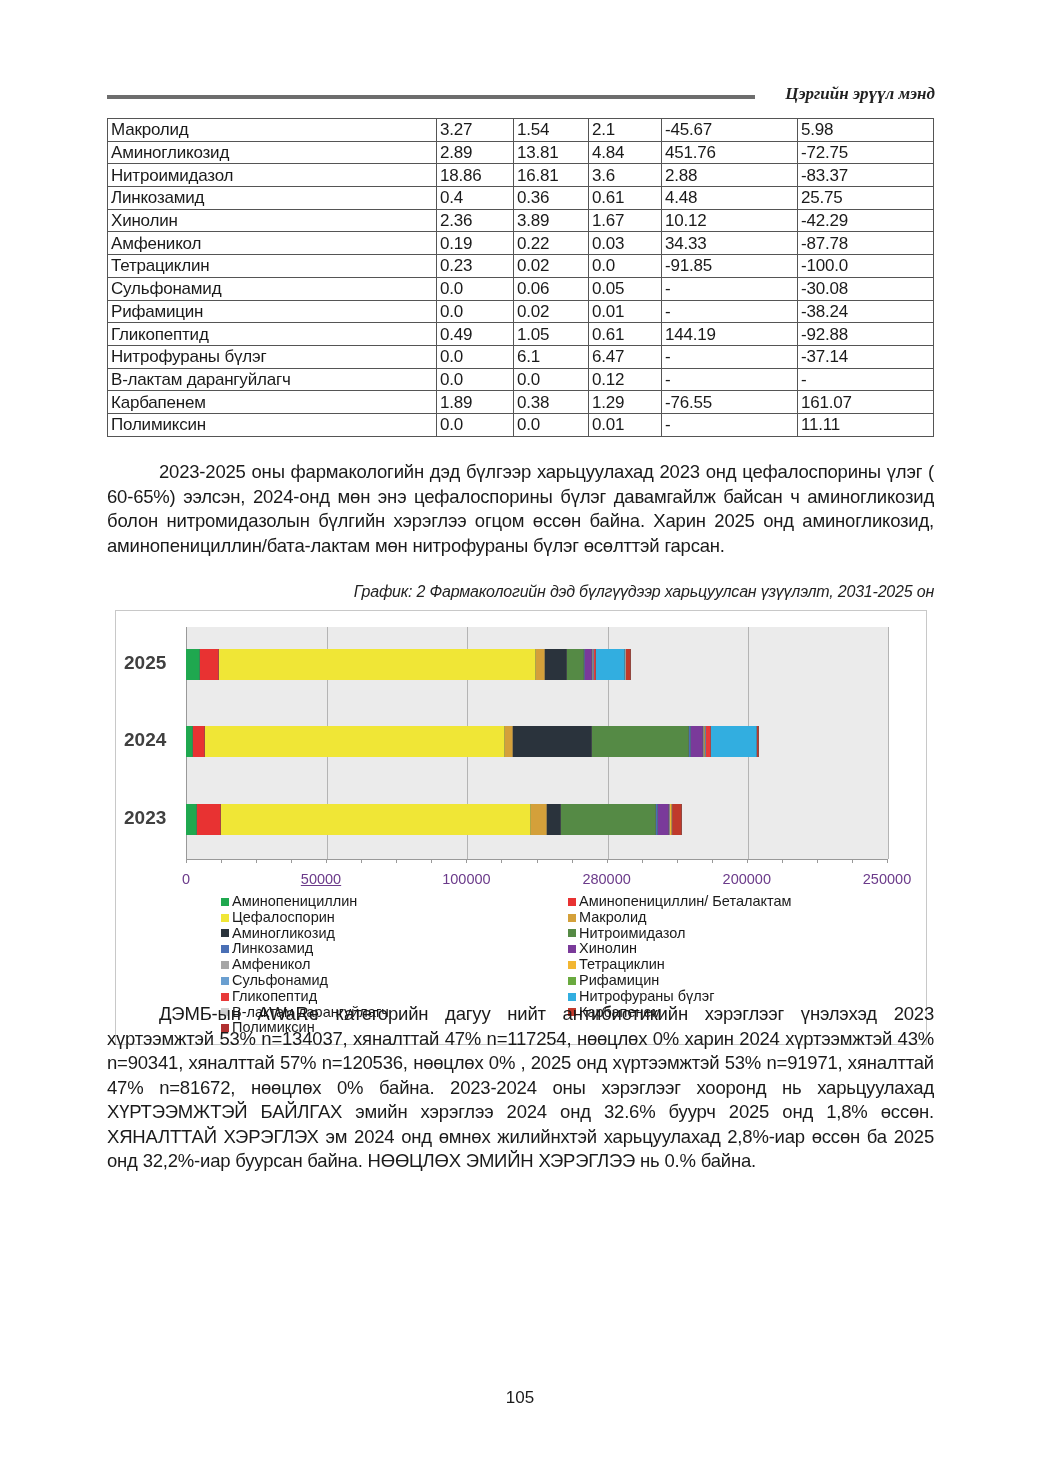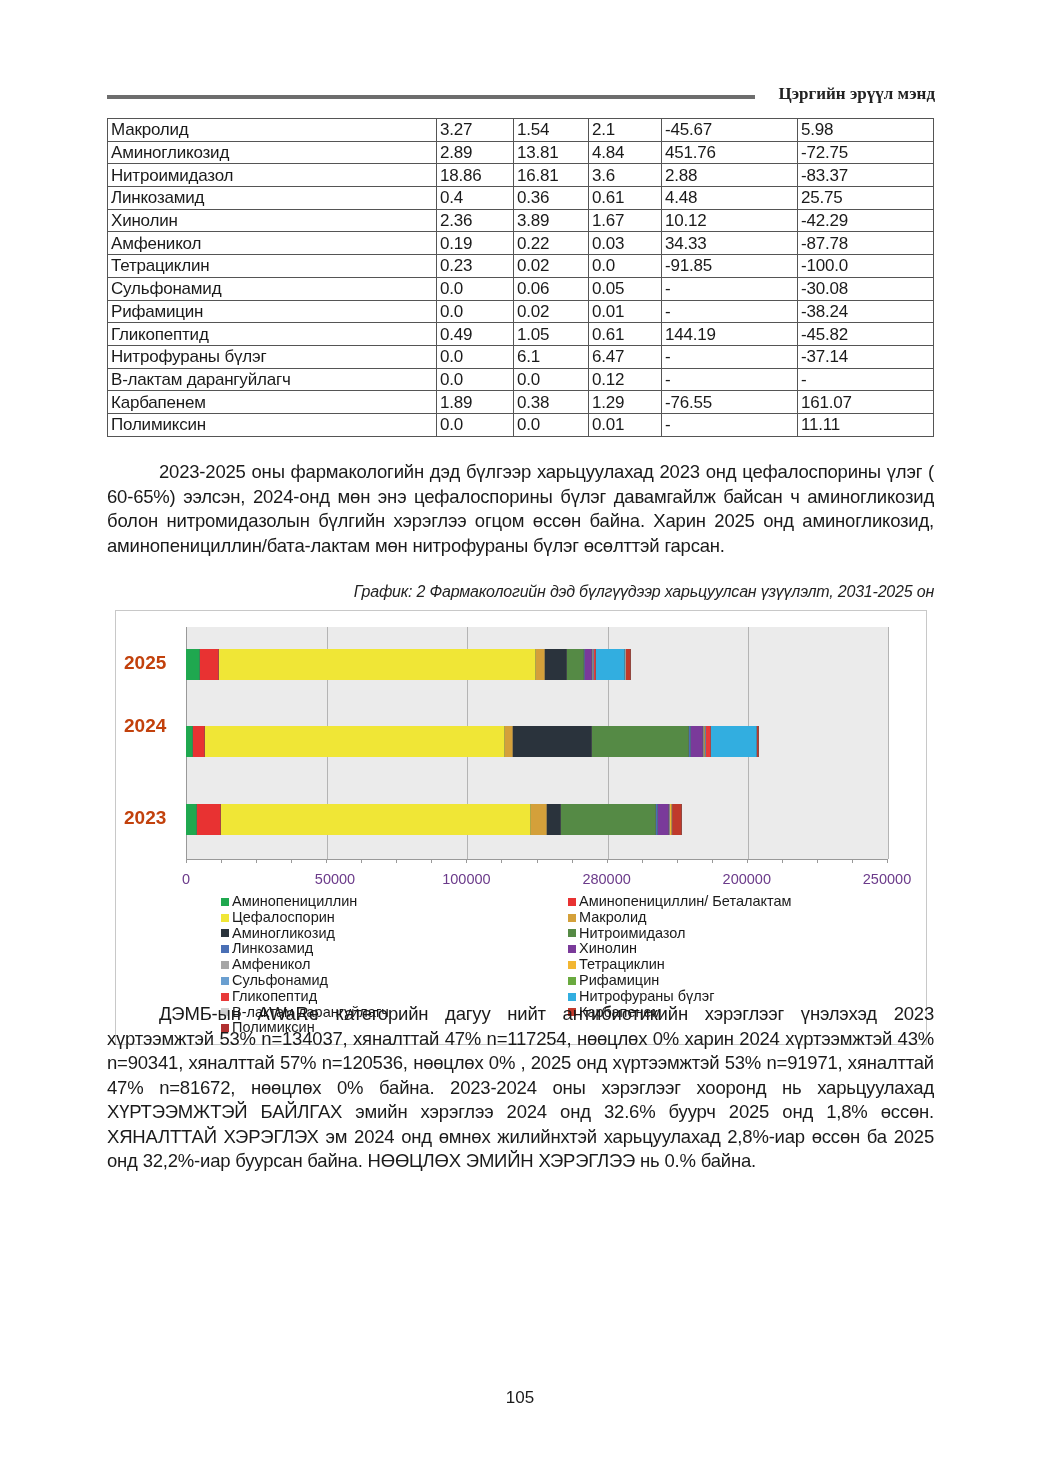--- a/index.html
+++ b/index.html
@@ -1,37 +1,37 @@
 <!DOCTYPE html>
 <html><head>
 <meta charset="utf-8">
 <style>
   html, body { margin: 0; padding: 0; background: #ffffff; }
   body { width: 1040px; height: 1477px; position: relative; font-family: "Liberation Sans", sans-serif; color: #1a1a1a; overflow: hidden; }
   .header { position: absolute; left: 107px; top: 84px; width: 828px; height: 20px; }
   .header-rule { position: absolute; left: 0; top: 11px; width: 648px; height: 4px; background: #6d6d6d; }
-  .header-title { position: absolute; right: 0; top: 0; font-family: "Liberation Serif", serif; font-weight: bold; font-size: 17px; color: #222; }
+  .header-title { position: absolute; right: 0; top: 0; font-family: "Liberation Serif", serif; font-style: italic; font-weight: bold; font-size: 17px; color: #222; }
   table.drug { position: absolute; left: 107px; top: 118px; width: 827px; border-collapse: collapse; font-size: 17px; line-height: 21px; }
   table.drug td { border: 1.3px solid #555; padding: 0 3px; height: 21.7px; white-space: nowrap; letter-spacing: -0.2px; }
   table.drug td.c0 { width: 322px; }
   table.drug td.c1 { width: 70px; }
   table.drug td.c2 { width: 68px; }
   table.drug td.c3 { width: 66px; }
   table.drug td.c4 { width: 129px; }
   .para { position: absolute; left: 107px; width: 827px; font-size: 18.5px; line-height: 24.5px; text-align: justify; text-indent: 52px; letter-spacing: -0.2px; }
   .para1 { top: 460px; }
   .para2 { top: 1002px; }
   .caption { position: absolute; right: 106px; top: 583px; font-size: 16px; font-style: italic; color: #222; letter-spacing: -0.2px; }
   .chart-frame { position: absolute; left: 115px; top: 610px; width: 810px; height: 433px; border: 1px solid #c8c8c8; background: #fff; }
   .plot { position: absolute; left: 70px; top: 16px; width: 701px; height: 232px; background: #ebebeb; border-left: 1px solid #999; }
   .gridline { position: absolute; top: 0; width: 1px; height: 232px; background: #b4b4b4; }
   .axis-base { position: absolute; left: 70px; top: 248px; width: 701px; height: 1px; background: #999; }
   .tick { position: absolute; top: 248px; width: 1px; height: 4px; background: #999; }
   .xlabel { position: absolute; top: 260px; font-size: 14.5px; color: #6b3a8a; transform: translateX(-50%); }
-  .ylabel { position: absolute; left: 8px; font-size: 19px; font-weight: bold; color: #c2410c; }
+  .ylabel { position: absolute; left: 8px; font-size: 19px; font-weight: bold; color: #404040; }
   .bar { position: absolute; left: 70px; height: 31px; display: flex; }
   .seg { height: 100%; box-sizing: border-box; border-right: 0.5px solid rgba(90,90,90,0.45); }
   .legend { position: absolute; top: 283px; font-size: 14.5px; line-height: 15.8px; color: #1a1a1a; }
   .legend-left { left: 105px; }
   .legend-right { left: 452px; }
   .leg-item { display: flex; align-items: center; white-space: nowrap; }
   .leg-swatch { width: 8px; height: 8px; margin-right: 3px; display: inline-block; }
   .page-number { position: absolute; left: 0; width: 1040px; top: 1388px; text-align: center; font-size: 17px; }
 </style>
 </head>
@@ -115,21 +115,21 @@
         <td class="c3">0.01</td>
         <td class="c4">-</td>
         <td class="c5">-38.24</td>
       </tr>
       <tr>
         <td class="c0">Гликопептид</td>
         <td class="c1">0.49</td>
         <td class="c2">1.05</td>
         <td class="c3">0.61</td>
         <td class="c4">144.19</td>
-        <td class="c5">-45.82</td>
+        <td class="c5">-92.88</td>
       </tr>
       <tr>
         <td class="c0">Нитрофураны бүлэг</td>
         <td class="c1">0.0</td>
         <td class="c2">6.1</td>
         <td class="c3">6.47</td>
         <td class="c4">-</td>
         <td class="c5">-37.14</td>
       </tr>
       <tr>
@@ -167,21 +167,21 @@
   <div class="plot" id="plot">
       <div class="gridline" style="left: 140.2px;"></div>
       <div class="gridline" style="left: 280.4px;"></div>
       <div class="gridline" style="left: 420.6px;"></div>
       <div class="gridline" style="left: 560.8px;"></div>
       <div class="gridline" style="left: 701px;"></div>
     </div>
   <div class="axis-base"></div>
   <div id="ticks">
       <div class="xlabel" style="left: 70px;">0</div>
-      <div class="xlabel" style="left: 219px;">50000</div>
+      <div class="xlabel" style="left: 205px; text-decoration: underline;">50000</div>
       <div class="xlabel" style="left: 350.4px;">100000</div>
       <div class="xlabel" style="left: 490.6px;">280000</div>
       <div class="xlabel" style="left: 630.8px;">200000</div>
       <div class="xlabel" style="left: 771px;">250000</div>
       <div class="tick" style="left: 70px;"></div>
       <div class="tick" style="left: 105.05px;"></div>
       <div class="tick" style="left: 140.1px;"></div>
       <div class="tick" style="left: 175.15px;"></div>
       <div class="tick" style="left: 210.2px;"></div>
       <div class="tick" style="left: 245.25px;"></div>
@@ -196,21 +196,21 @@
       <div class="tick" style="left: 560.7px;"></div>
       <div class="tick" style="left: 595.75px;"></div>
       <div class="tick" style="left: 630.8px;"></div>
       <div class="tick" style="left: 665.85px;"></div>
       <div class="tick" style="left: 700.9px;"></div>
       <div class="tick" style="left: 735.95px;"></div>
       <div class="tick" style="left: 771px;"></div>
     </div>
   <div id="ylabels">
       <div class="ylabel" style="top: 41px;">2025</div>
-      <div class="ylabel" style="top: 104px;">2024</div>
+      <div class="ylabel" style="top: 118px;">2024</div>
       <div class="ylabel" style="top: 196px;">2023</div>
     </div>
   <div id="bars">
       <div class="bar" style="top: 38px;">
         <div class="seg" title="Аминопенициллин" style="width: 14.02px; background: rgb(31, 168, 79);"></div>
         <div class="seg" title="Аминопенициллин/ Беталактам" style="width: 19.0672px; background: rgb(232, 50, 50);"></div>
         <div class="seg" title="Цефалоспорин" style="width: 316.852px; background: rgb(240, 230, 54);"></div>
         <div class="seg" title="Макролид" style="width: 8.9728px; background: rgb(212, 160, 58);"></div>
         <div class="seg" title="Аминогликозид" style="width: 21.8712px; background: rgb(42, 51, 60);"></div>
         <div class="seg" title="Нитроимидазол" style="width: 16.824px; background: rgb(85, 138, 69);"></div>

